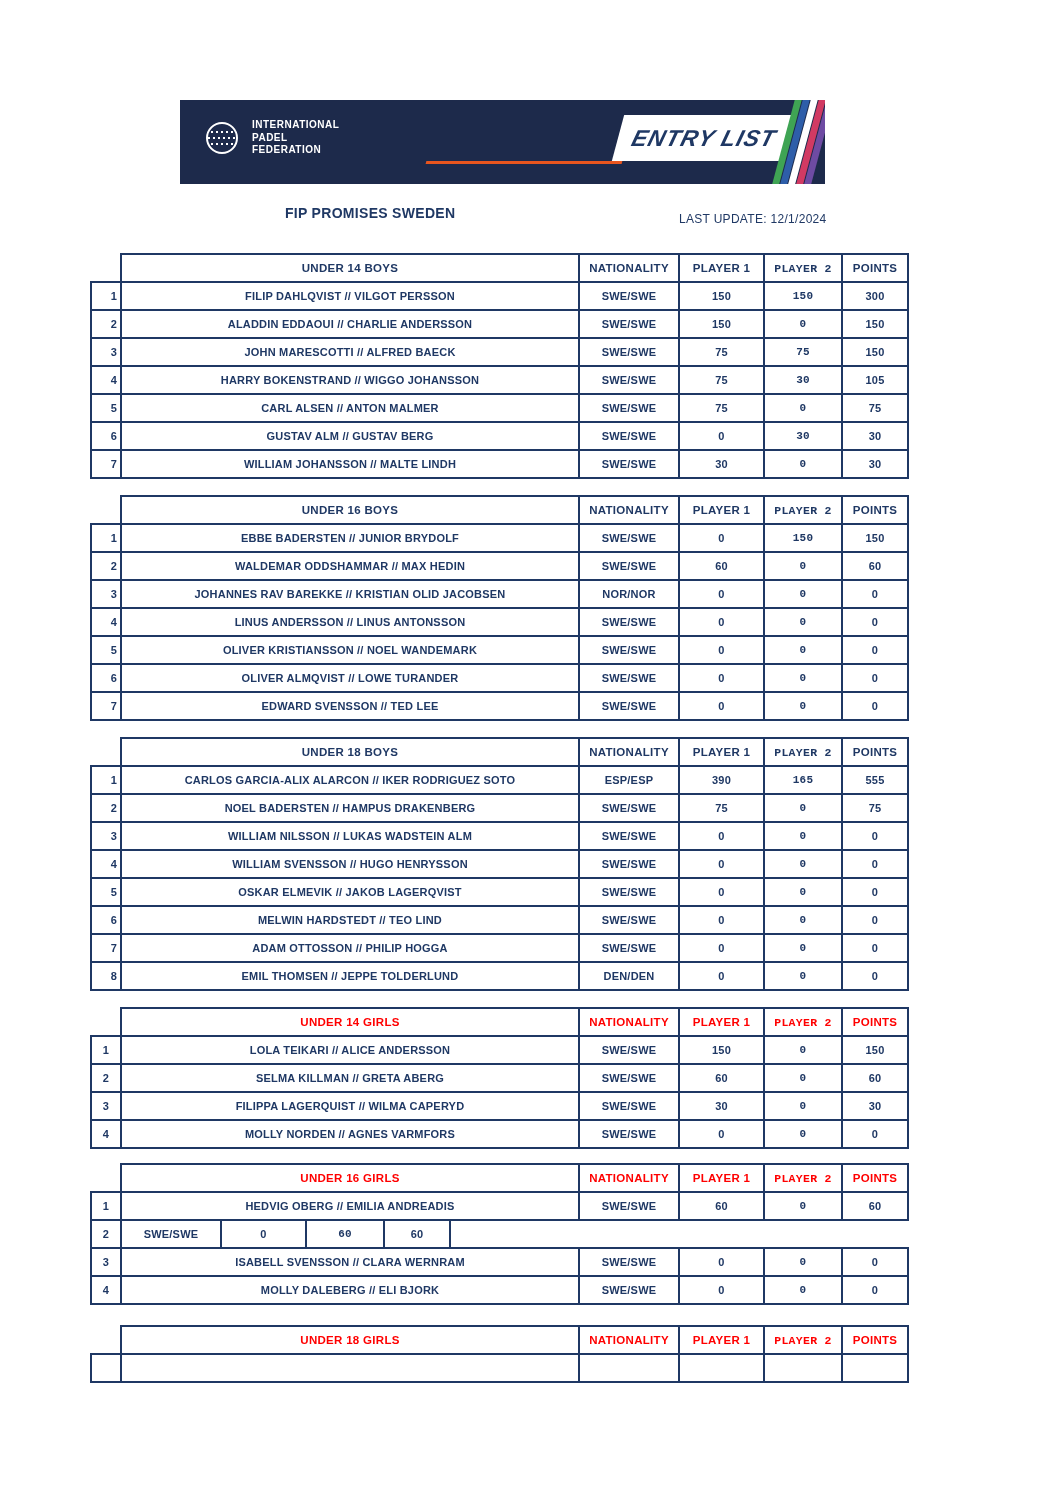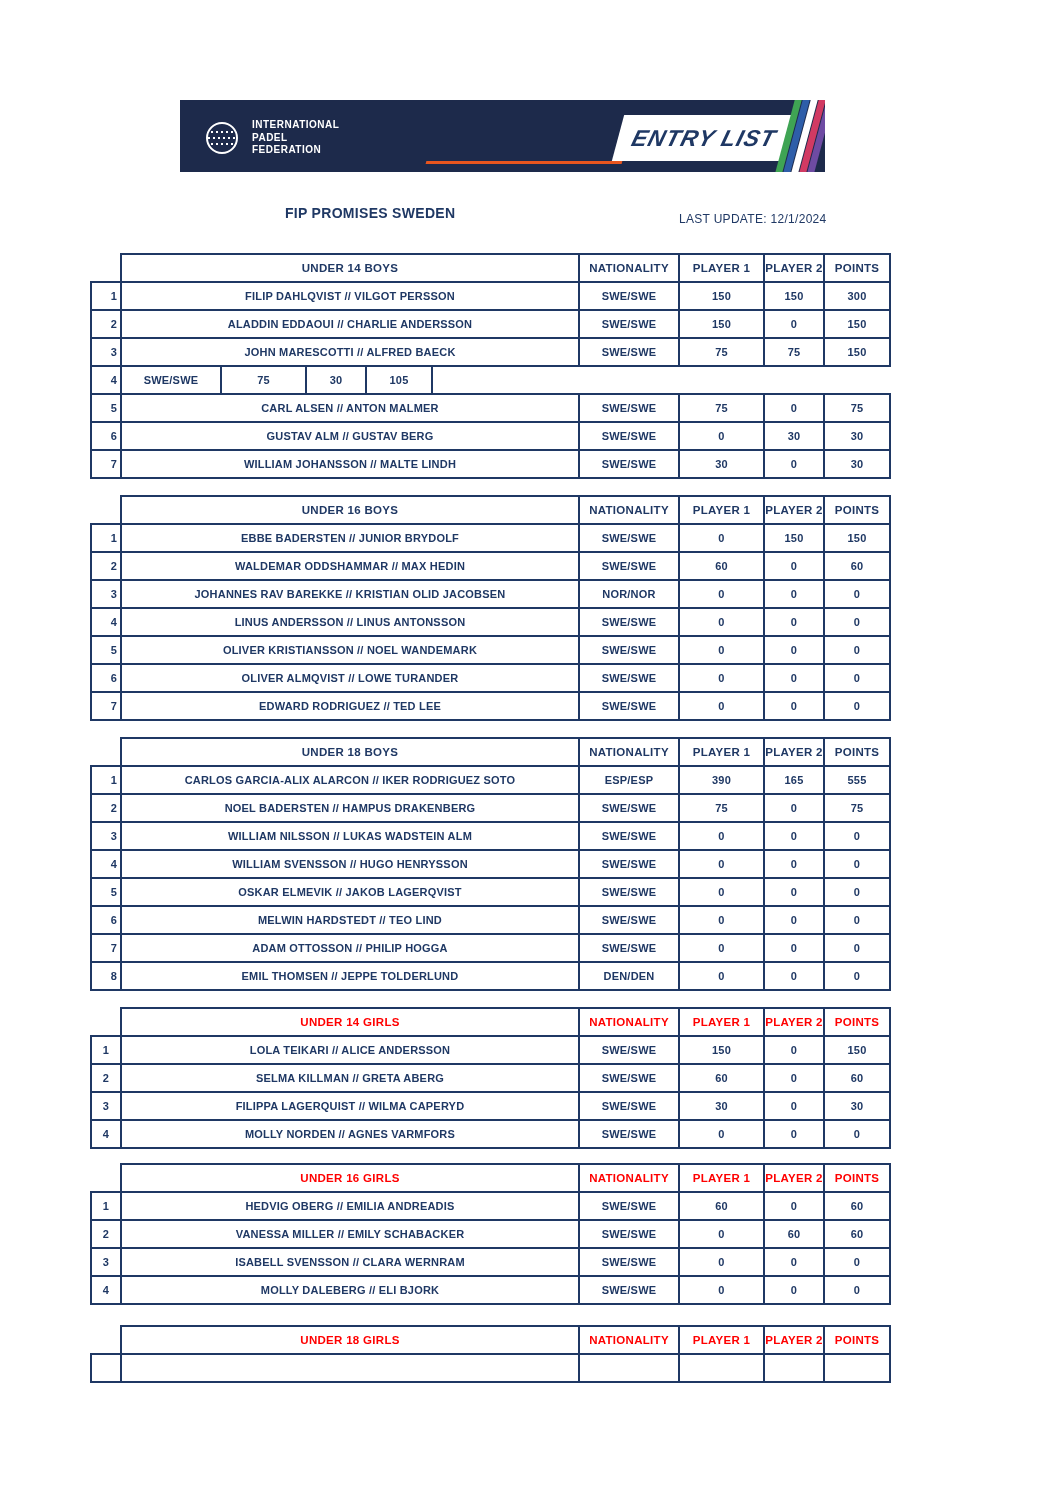--- a/index.html
+++ b/index.html
@@ -10,21 +10,21 @@
   }
   html,body{margin:0;padding:0;}
   body{
     width:1058px;height:1497px;position:relative;background:#ffffff;
     font-family:"Liberation Sans", sans-serif;
     -webkit-font-smoothing:antialiased;
   }
   .page{position:absolute;inset:0;background:#ffffff;overflow:hidden;}
 
   
-  .banner{position:absolute;left:180px;top:100px;width:645px;height:72px;background:var(--banner);overflow:hidden;}
+  .banner{position:absolute;left:180px;top:100px;width:645px;height:84px;background:var(--banner);overflow:hidden;}
   .logo{position:absolute;left:22px;top:18px;display:flex;align-items:center;gap:10px;}
   .logo-text div{color:#ffffff;font-size:10px;font-weight:bold;letter-spacing:.5px;line-height:12.5px;}
   .entry-tail{position:absolute;left:246px;top:61px;width:196px;height:3px;background:var(--orange);transform:skewX(-15deg);}
   .entry-box{position:absolute;left:438px;top:15px;width:172px;height:46px;background:#ffffff;transform:skewX(-15deg);display:flex;align-items:center;justify-content:center;}
   .entry-text{color:var(--navy);font-size:23px;font-weight:bold;font-style:italic;letter-spacing:1px;white-space:nowrap;}
   .stripe{position:absolute;top:-6px;height:92px;width:7px;transform:skewX(-15deg);}
   .stripe.s1{left:604px;background:#3FA454;}
   .stripe.s2{left:612px;background:#2E5EA9;}
   .stripe.s3{left:620px;background:#ffffff;}
   .stripe.s4{left:628px;background:#D13A63;}
@@ -47,21 +47,21 @@
     color:var(--navy);font-weight:bold;font-size:11px;letter-spacing:.2px;
     white-space:nowrap;overflow:hidden;background:#ffffff;
   }
   .cell + .cell{margin-left:-2px;}
   .rank-spacer{box-sizing:border-box;width:32px;height:30px;}
   .rank-spacer + .cell{margin-left:-2px;}
   .rank{width:32px;justify-content:flex-end;padding-right:3px;}
   .team{width:460px;}
   .nat{width:102px;}
   .p1{width:87px;}
-  .p2{width:62px;}
+  .p2{width:80px;font-family:Liberation Mono, monospace;}
   .pts{width:68px;}
   .hcell{font-size:11.5px;letter-spacing:.3px;}
   .accent-red .hcell{color:var(--red);}
   .accent-red .rank{justify-content:center;padding-right:0;}
 </style>
 </head>
 <body>
 
 <div class="page">
 
@@ -124,20 +124,21 @@
         <div class="trow">
           <div class="cell rank">3</div>
           <div class="cell team">JOHN MARESCOTTI // ALFRED BAECK</div>
           <div class="cell nat">SWE/SWE</div>
           <div class="cell p1">75</div>
           <div class="cell p2">75</div>
           <div class="cell pts">150</div>
         </div>
         <div class="trow">
           <div class="cell rank">4</div>
+          <div class="cell team">HARRY BOKENSTRAND // WIGGO JOHANSSON</div>
           <div class="cell nat">SWE/SWE</div>
           <div class="cell p1">75</div>
           <div class="cell p2">30</div>
           <div class="cell pts">105</div>
         </div>
         <div class="trow">
           <div class="cell rank">5</div>
           <div class="cell team">CARL ALSEN // ANTON MALMER</div>
           <div class="cell nat">SWE/SWE</div>
           <div class="cell p1">75</div>
@@ -213,21 +214,21 @@
         <div class="trow">
           <div class="cell rank">6</div>
           <div class="cell team">OLIVER ALMQVIST // LOWE TURANDER</div>
           <div class="cell nat">SWE/SWE</div>
           <div class="cell p1">0</div>
           <div class="cell p2">0</div>
           <div class="cell pts">0</div>
         </div>
         <div class="trow">
           <div class="cell rank">7</div>
-          <div class="cell team">EDWARD RODRIGUEZ // TED LEE</div>
+          <div class="cell team">EDWARD SVENSSON // TED LEE</div>
           <div class="cell nat">SWE/SWE</div>
           <div class="cell p1">0</div>
           <div class="cell p2">0</div>
           <div class="cell pts">0</div>
         </div>
       </div>
       <div class="etable accent-navy">
         <div class="trow header-row">
           <div class="rank-spacer"></div>
           <div class="cell team hcell">UNDER 18 BOYS</div>
@@ -355,21 +356,20 @@
         <div class="trow">
           <div class="cell rank">1</div>
           <div class="cell team">HEDVIG OBERG // EMILIA ANDREADIS</div>
           <div class="cell nat">SWE/SWE</div>
           <div class="cell p1">60</div>
           <div class="cell p2">0</div>
           <div class="cell pts">60</div>
         </div>
         <div class="trow">
           <div class="cell rank">2</div>
-          <div class="cell team">VANESSA MILLER // EMILY SCHABACKER</div>
           <div class="cell nat">SWE/SWE</div>
           <div class="cell p1">0</div>
           <div class="cell p2">60</div>
           <div class="cell pts">60</div>
         </div>
         <div class="trow">
           <div class="cell rank">3</div>
           <div class="cell team">ISABELL SVENSSON // CLARA WERNRAM</div>
           <div class="cell nat">SWE/SWE</div>
           <div class="cell p1">0</div>

